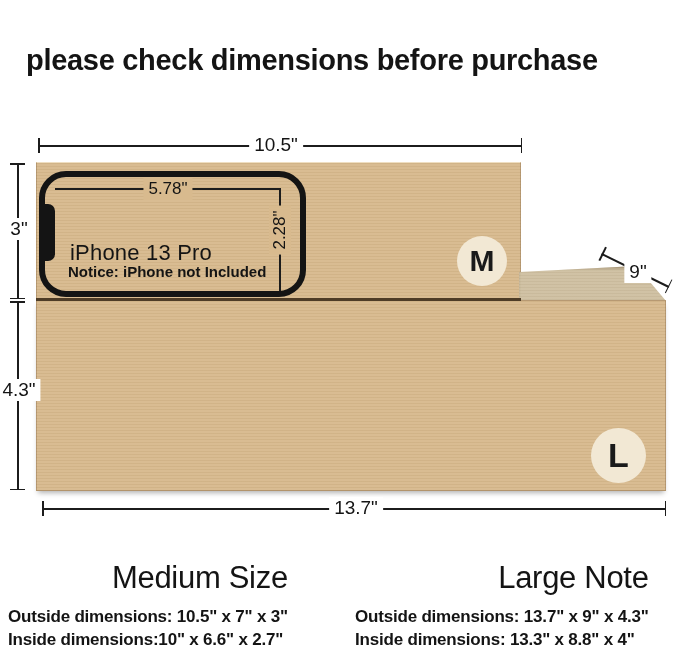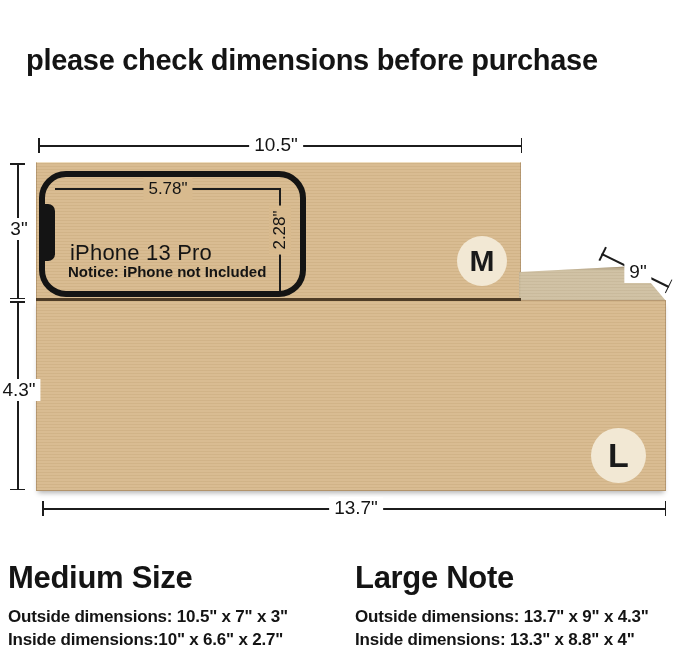--- a/index.html
+++ b/index.html
@@ -52,21 +52,21 @@
     position:absolute;border-radius:50%;background:var(--badge-bg,#f2e8d4);
     display:flex;align-items:center;justify-content:center;font-weight:700;color:#1a1a1a;z-index:5;
   }
   .badge.m{left:457px;top:236px;width:50px;height:50px;font-size:30px;}
   .badge.l{left:591px;top:428px;width:55px;height:55px;font-size:34px;}
 
   
   .size-col{position:absolute;top:560px;z-index:2;}
   .size-col.medium{left:8px;}
   .size-col.large{left:355px;}
-  .size-col h2{margin:0 0 10px 0;font-size:31px;line-height:36px;font-weight:700;letter-spacing:-0.3px;}
+  .size-col h2{margin:0 0 10px 0;font-size:31px;line-height:36px;font-weight:400;letter-spacing:-0.3px;text-align:right;}
   .size-col p{margin:0;font-size:17px;line-height:22.5px;font-weight:700;letter-spacing:-0.2px;}
 </style>
 </head>
 <body>
 
 <div class="stage">
 
   <div class="subtitle">please check dimensions before purchase</div>
 
   <div class="board m-box"></div>

